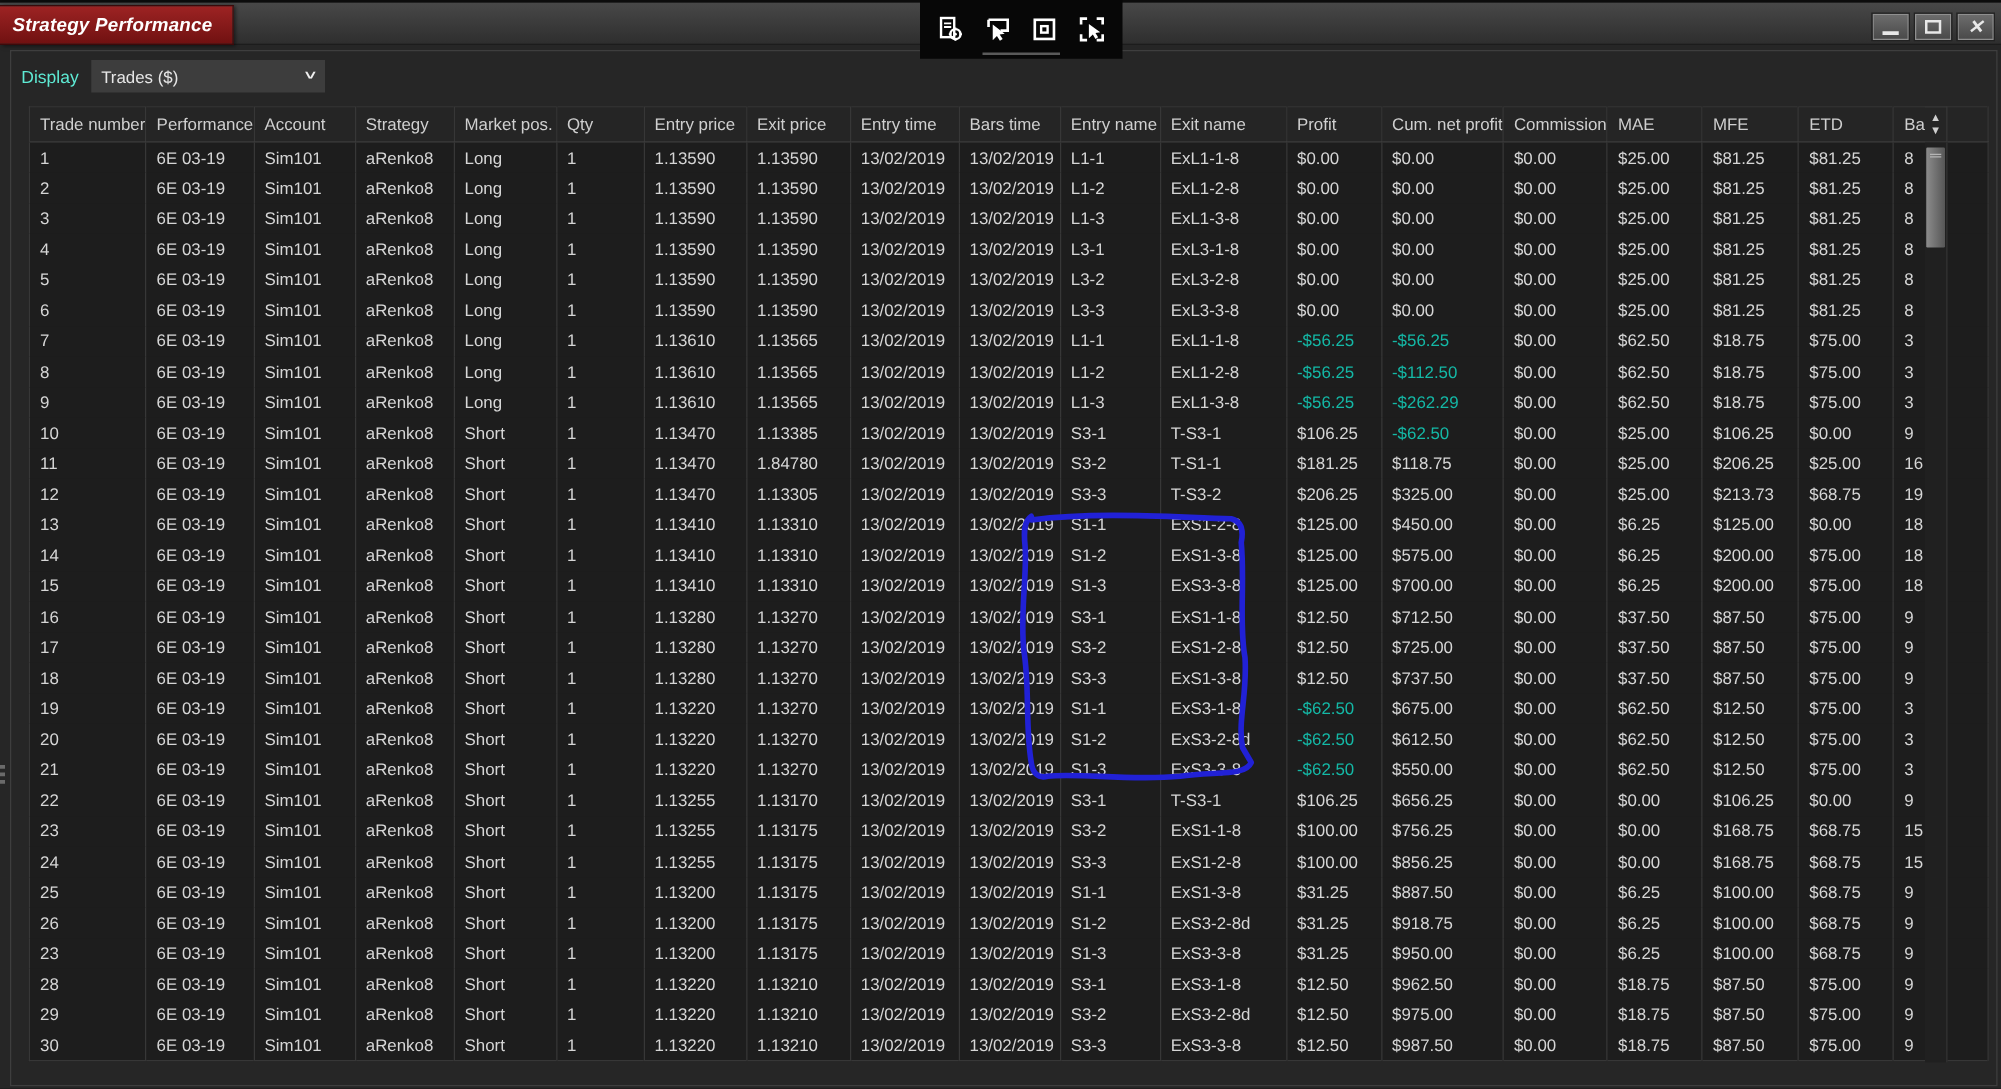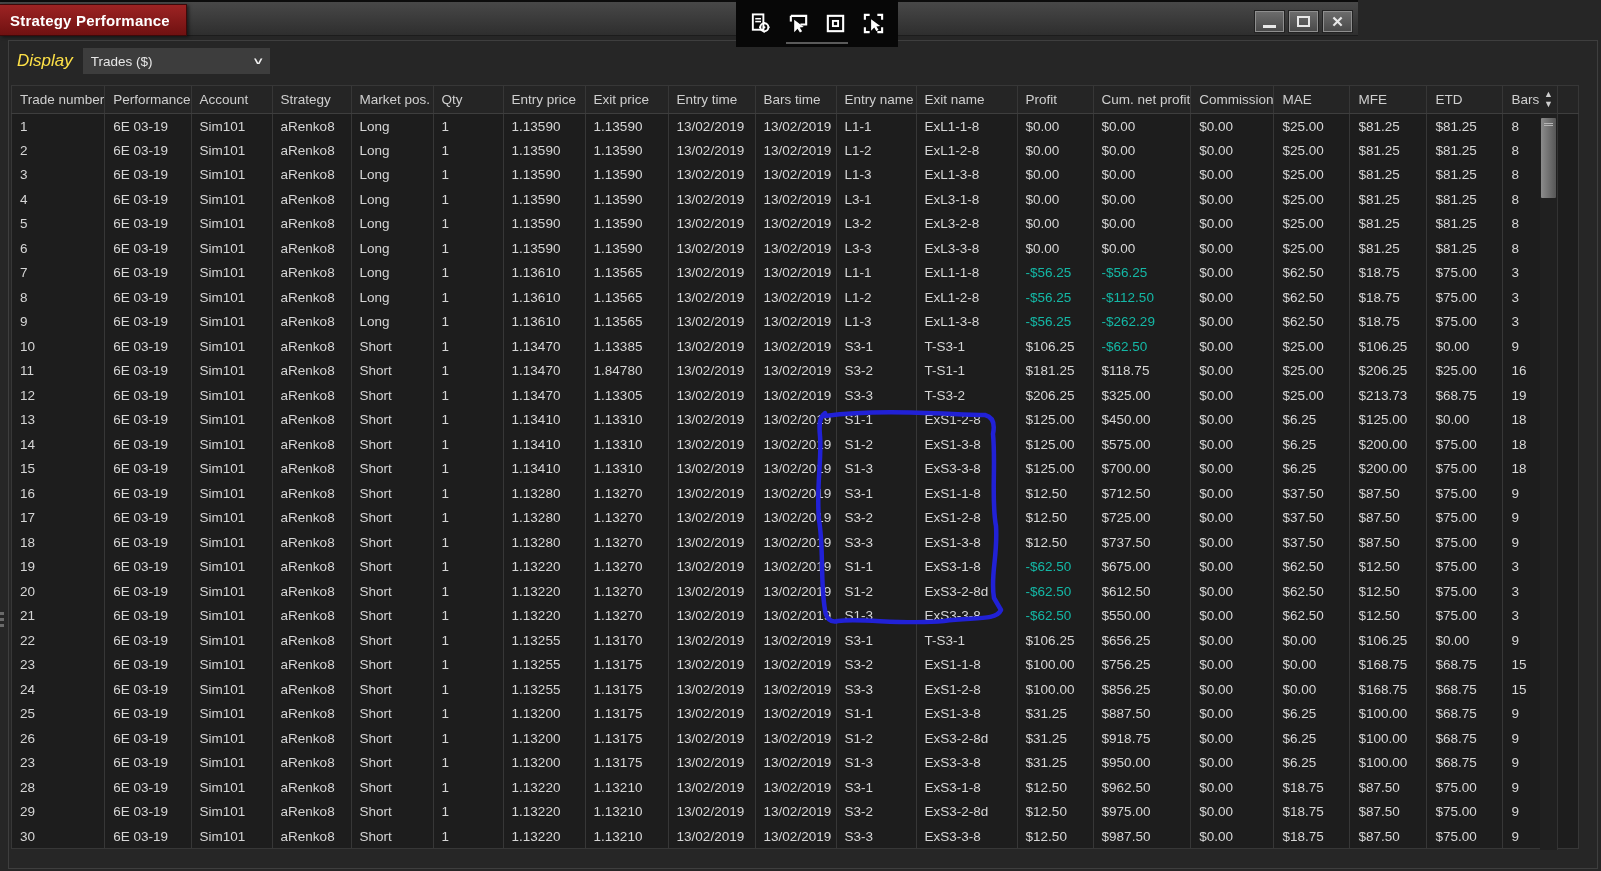--- a/index.html
+++ b/index.html
@@ -4,23 +4,23 @@
 <style>
   * { margin:0; padding:0; box-sizing:border-box; }
   html,body { background:#161616; }
   .screen {
     position:relative; width:1601px; height:871px; overflow:hidden;
     background:#262626; font-family:"Liberation Sans", sans-serif;
     color:#d6d6d6;
   }
   
   .titlebar {
-    position:absolute; left:0; top:0; width:1358px; height:36px;
+    position:absolute; left:0; top:0; width:1601px; height:36px;
     background:linear-gradient(#484848,#2e2e2e);
-    border-top:2px solid #0c0c0c; border-bottom:1px solid #1c1c1c;
+    border-top:2px solid #0c0c0c; border-bottom:1px solid #1c1c1c;font-style:italic;
   }
   .title-tab {
     position:absolute; left:0; top:2px; height:32px; padding:0 16px 0 10px;
     background:linear-gradient(#9d2323,#701111);
     border:1px solid #3c0a0a; border-left:none;
     display:flex; align-items:center;
     font-size:15px; font-weight:bold; color:#ffffff; letter-spacing:.2px;
     box-shadow:2px 1px 3px rgba(0,0,0,.5);
   }
   .win-buttons { position:absolute; right:5px; top:8px; display:flex; gap:3px; }
@@ -39,28 +39,28 @@
     display:flex; align-items:center; justify-content:space-around; padding:0 6px;
   }
   .tool-popup svg { display:block; }
   .drag-bar { position:absolute; left:50px; bottom:3px; width:62px; height:2px; background:#5a5a5a; }
   
   .content {
     position:absolute; left:8px; top:40px; width:1590px; height:829px;
     border:1px solid #3e3e3e; background:#262626;
   }
   .display-row { position:absolute; left:8px; top:7px; height:26px; display:flex; align-items:center; }
-  .display-label { font-size:17px; color:#fde047; margin-right:10px;font-style:italic; }
+  .display-label { font-size:14px; color:#5eead4; margin-right:10px; }
   .display-select {
     width:187px; height:26px; background:#3d3d3d; color:#e6e6e6;
     display:flex; align-items:center; padding:0 8px; font-size:13.5px; cursor:pointer;
   }
   .display-select .chev { margin-left:auto; font-size:11px; font-weight:bold; color:#f0f0f0; transform:scaleX(1.4); }
   
-  .grid-wrap { position:absolute; left:2px; top:44px; }
+  .grid-wrap { position:absolute; left:14px; top:44px; }
   table.trades { border-collapse:collapse; table-layout:fixed; background:#1d1d1d;
     border-left:1px solid #373737; border-top:1px solid #373737; border-bottom:1px solid #373737; }
   table.trades th, table.trades td {
     overflow:hidden; white-space:nowrap; text-align:left;
     border-right:1px solid #373737; padding:0 0 0 8px;
     font-size:13.5px; font-weight:normal;
   }
   table.trades thead th {
     height:28px; background:#252525; color:#cfcfcf; border-bottom:1px solid #3e3e3e;
     cursor:pointer;

